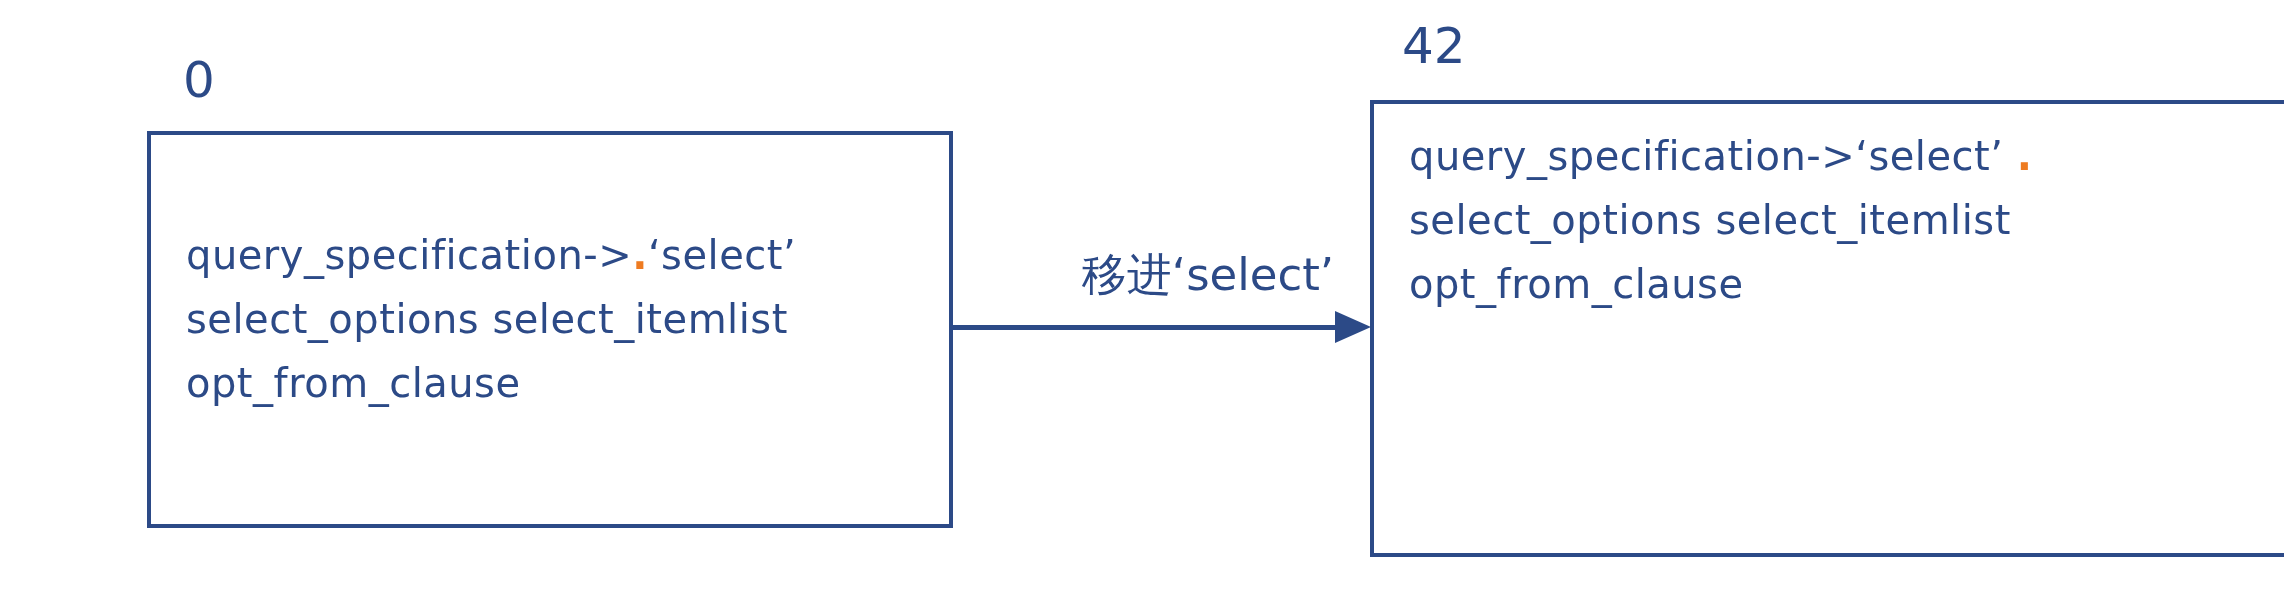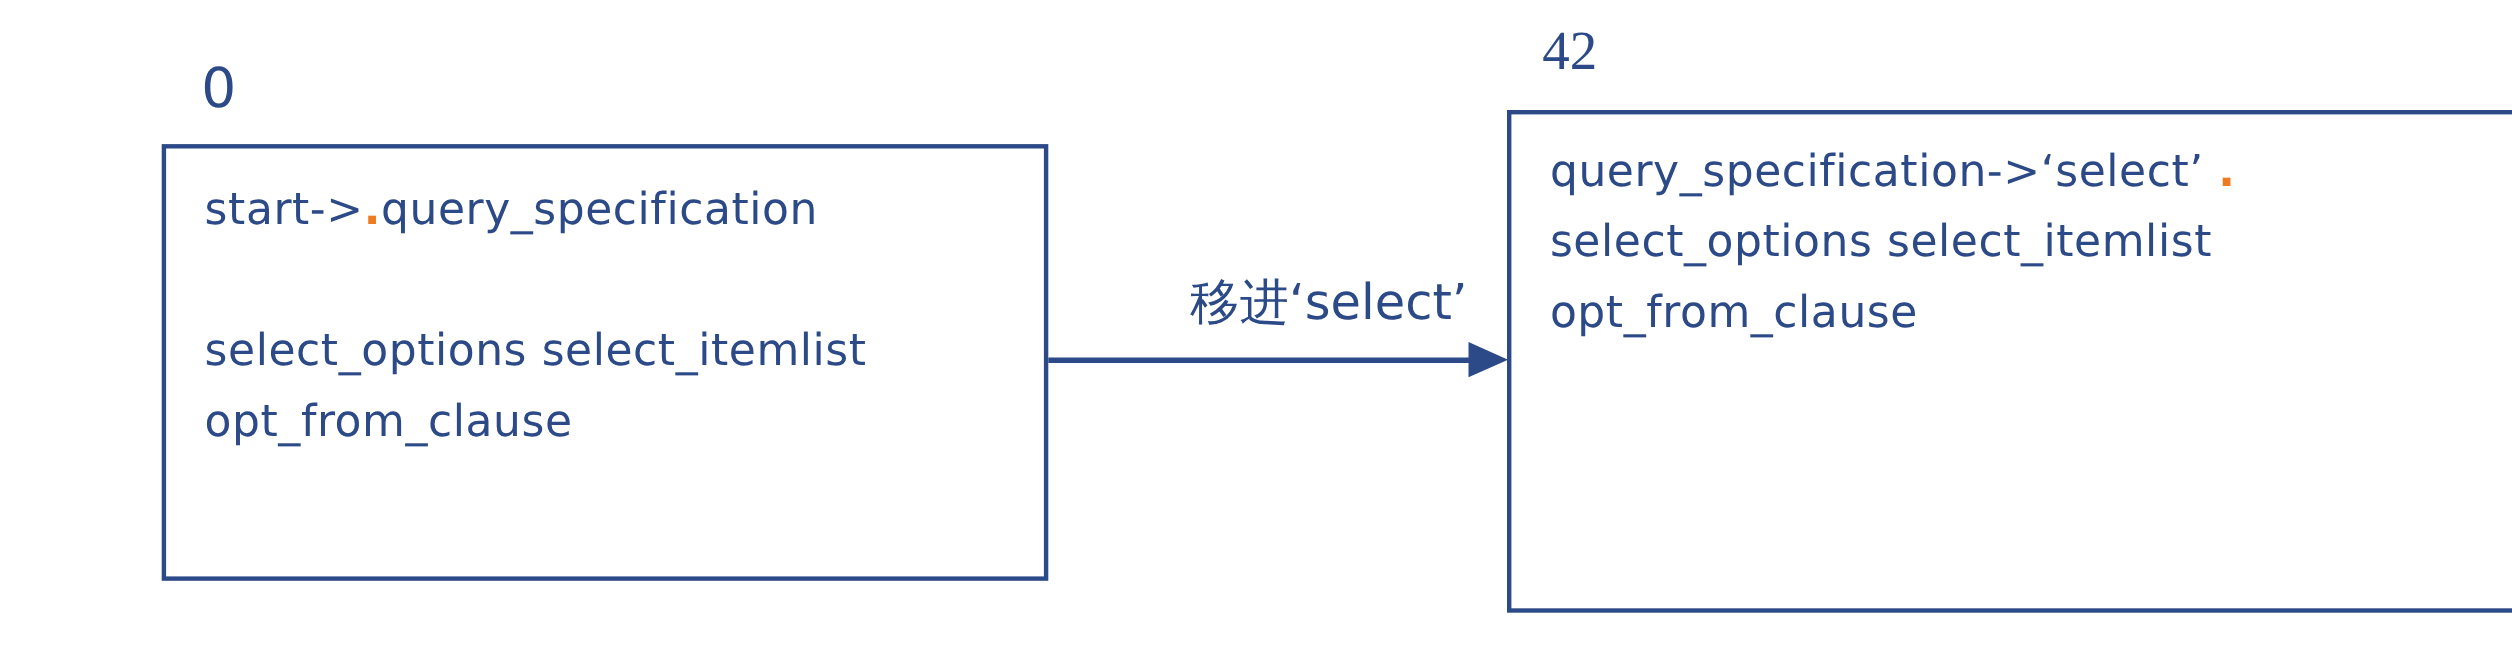--- a/index.html
+++ b/index.html
@@ -26,21 +26,21 @@
   .state-box.left{left:147px;top:131px;width:806px;height:397px;}
   .state-box.right{left:1370px;top:100px;width:946px;height:457px;}
 
   .state-label{
     position:absolute;
     font-size:50px;
     line-height:56px;
     color:var(--primary);
   }
   .state-label.left{left:183px;top:52px;}
-  .state-label.right{left:1402px;top:18px;font-family:Liberation Serif, serif;}
+  .state-label.right{left:1402px;top:18px;}
 
   .state-body{
     position:absolute;
     left:35px;
     right:16px;
   }
   .state-box.left  .state-body{top:24px;}
   .state-box.right .state-body{top:20px;}
 
   .line{
@@ -80,22 +80,22 @@
 </style>
 </head>
 <body>
 
 <div class="canvas">
 
   <div class="state-label left">0</div>
 
   <div class="state-box left">
     <div class="state-body">
-        <div class="line"><span>start-&gt;</span><span class="accent">.</span><span>query_specification</span></div>
         <div class="line">&nbsp;</div>
+        <div class="line"><span>query_specification-&gt;</span><span class="accent">.</span><span>‘select’</span></div>
         <div class="line"><span>select_options select_itemlist</span></div>
         <div class="line"><span>opt_from_clause</span></div>
       </div>
   </div>
 
   <div class="transition-label">移进‘select’</div>
 
   <div class="transition-arrow-line"></div>
 
   <div class="transition-arrow-head"></div>

